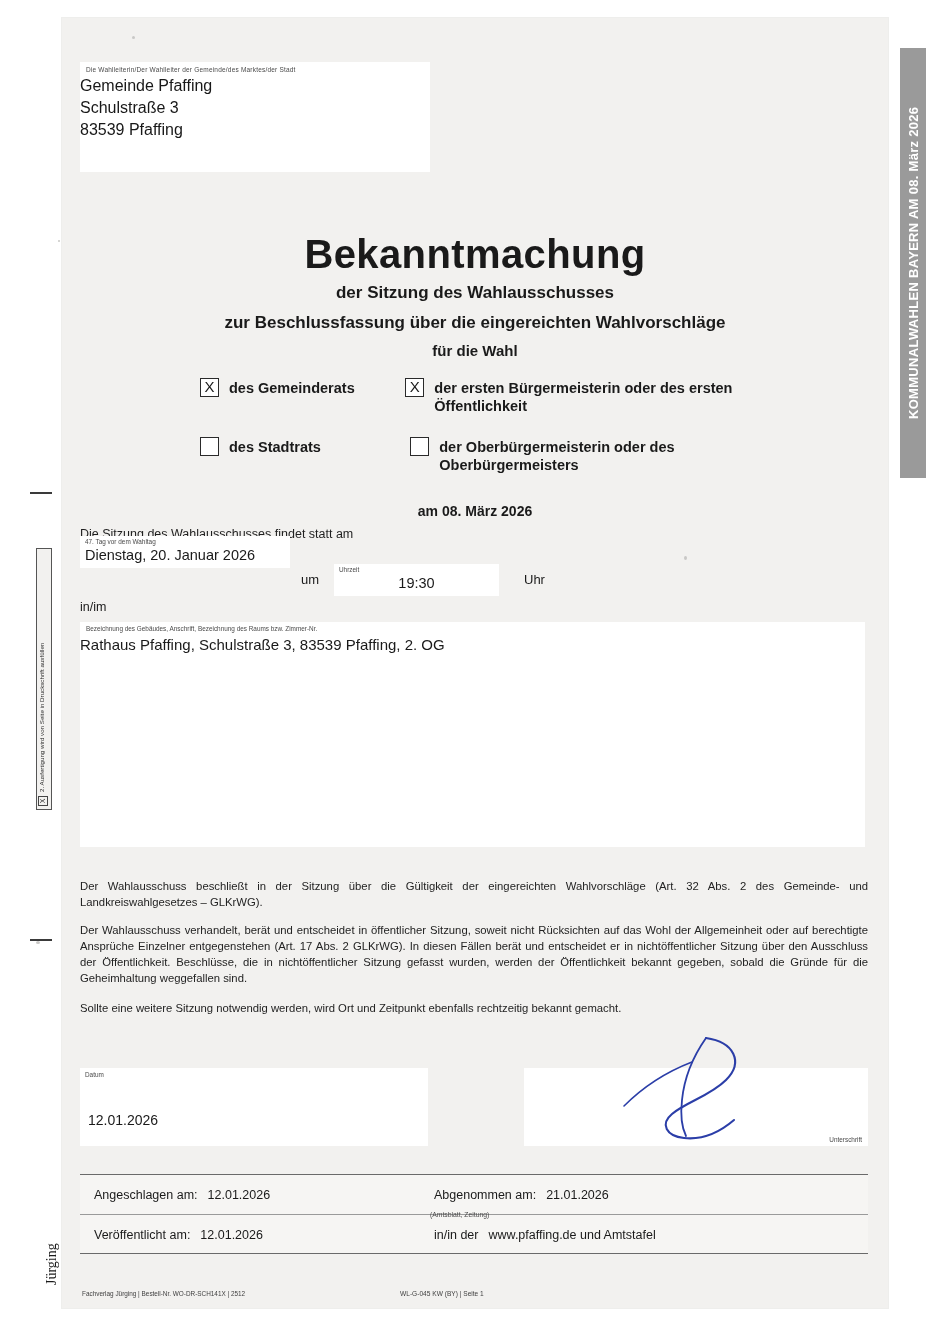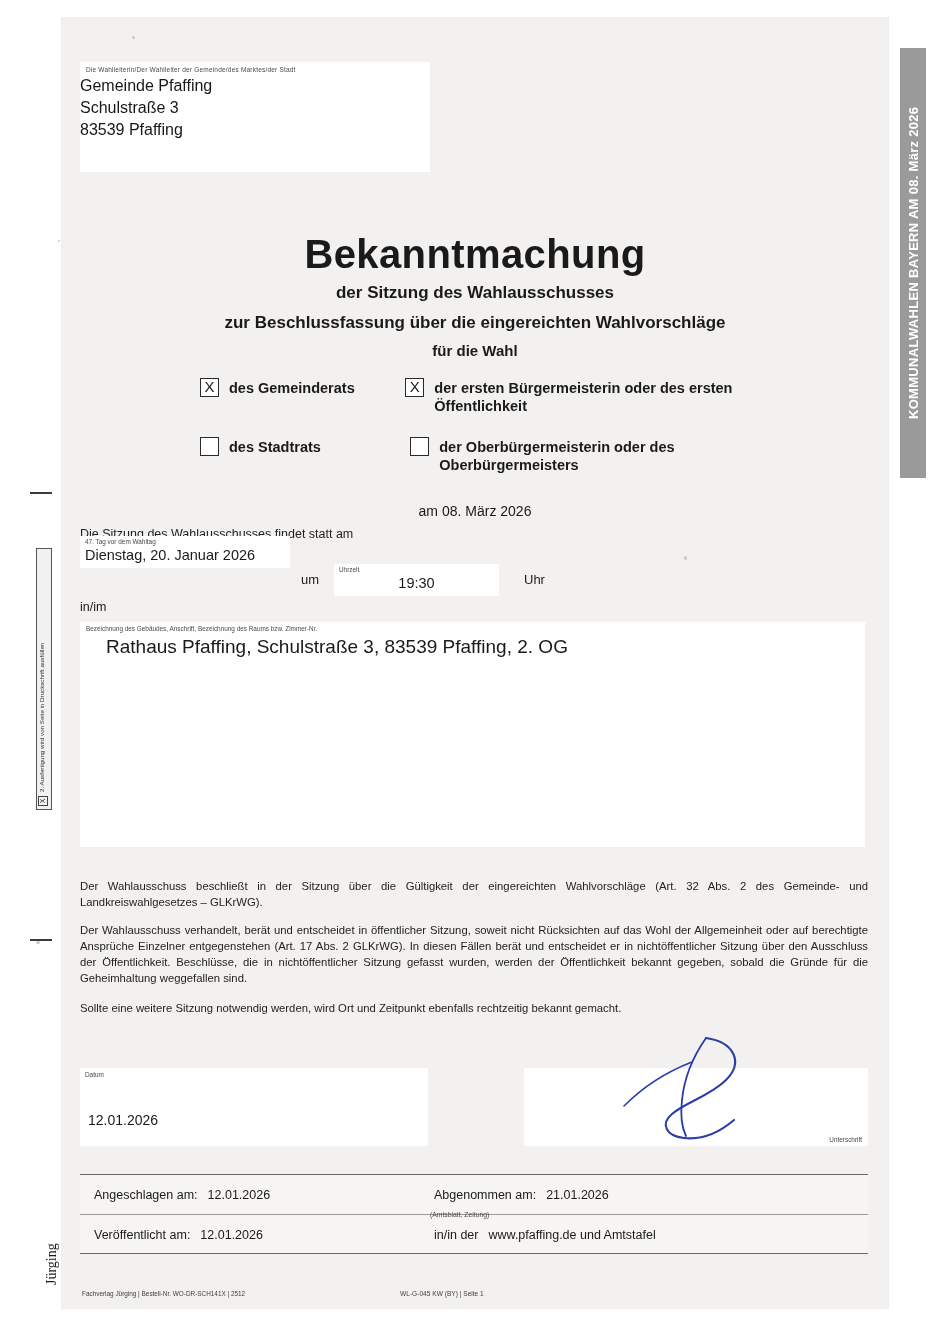--- a/index.html
+++ b/index.html
@@ -180,21 +180,21 @@
     line-height: 1.25;
     padding-top: 1px;
   }
 
   .date-wahl {
     position: absolute;
     left: 0; right: 0;
     top: 503px;
     text-align: center;
     font-size: 14px;
-    font-weight: normal;
+    font-weight: bold;
   }
 
   
   .sitz-label {
     position: absolute;
     left: 80px;
     top: 527px;
     font-size: 12.5px;
     color: #1f1f1f;
   }
@@ -255,22 +255,22 @@
     width: 785px;
     height: 225px;
     background: #ffffff;
   }
   .room-hint {
     font-size: 6.4px;
     color: #4a4a4a;
     padding: 3px 0 0 6px;
   }
   .room-val {
-    font-size: 19px;
-    padding-left: 26px;
+    font-size: 15px;
+    padding-left: 0;
     padding-top: 4px;
   }
 
   
   .para {
     position: absolute;
     left: 80px;
     width: 788px;
     font-size: 11.3px;
     line-height: 1.42;

